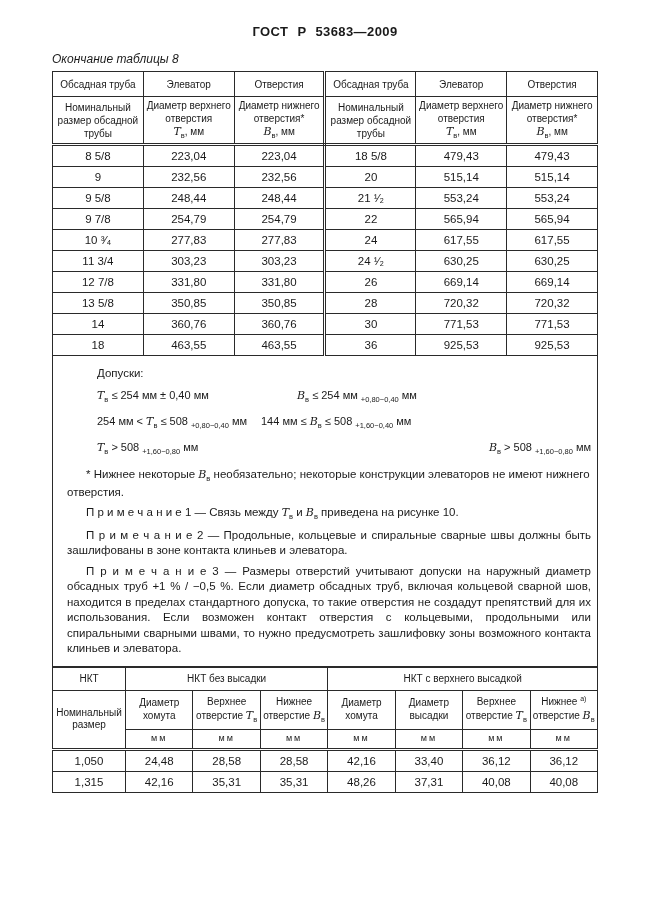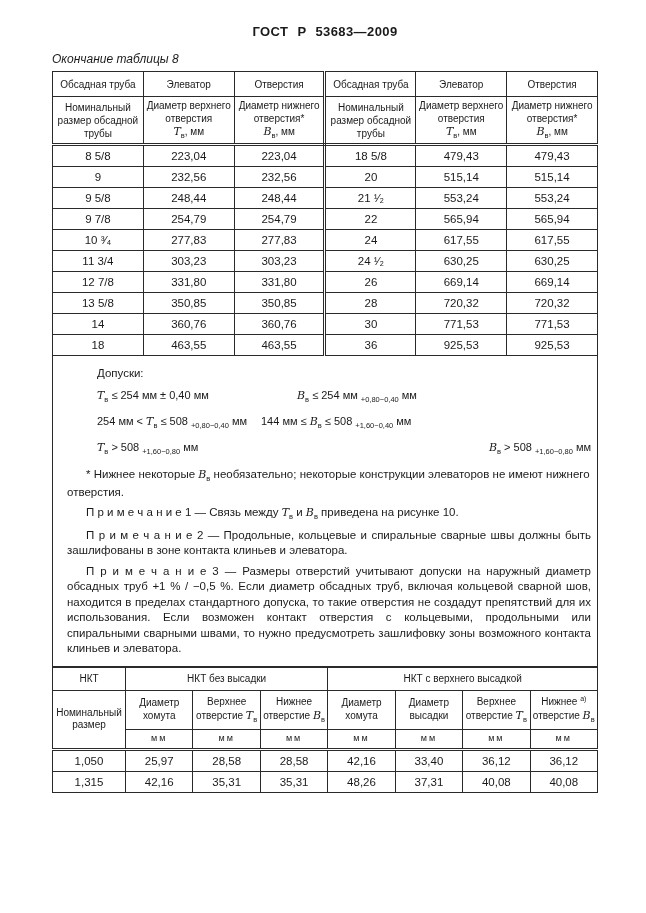--- a/index.html
+++ b/index.html
@@ -238,21 +238,21 @@
         <th>мм</th>
         <th>мм</th>
         <th>мм</th>
         <th>мм</th>
         <th>мм</th>
       </tr>
     </thead>
     <tbody>
         <tr>
           <td>1,050</td>
-          <td>25,97</td>
+          <td>24,48</td>
           <td>28,58</td>
           <td>28,58</td>
           <td>42,16</td>
           <td>33,40</td>
           <td>36,12</td>
           <td>36,12</td>
         </tr>
         <tr>
           <td>1,315</td>
           <td>42,16</td>

